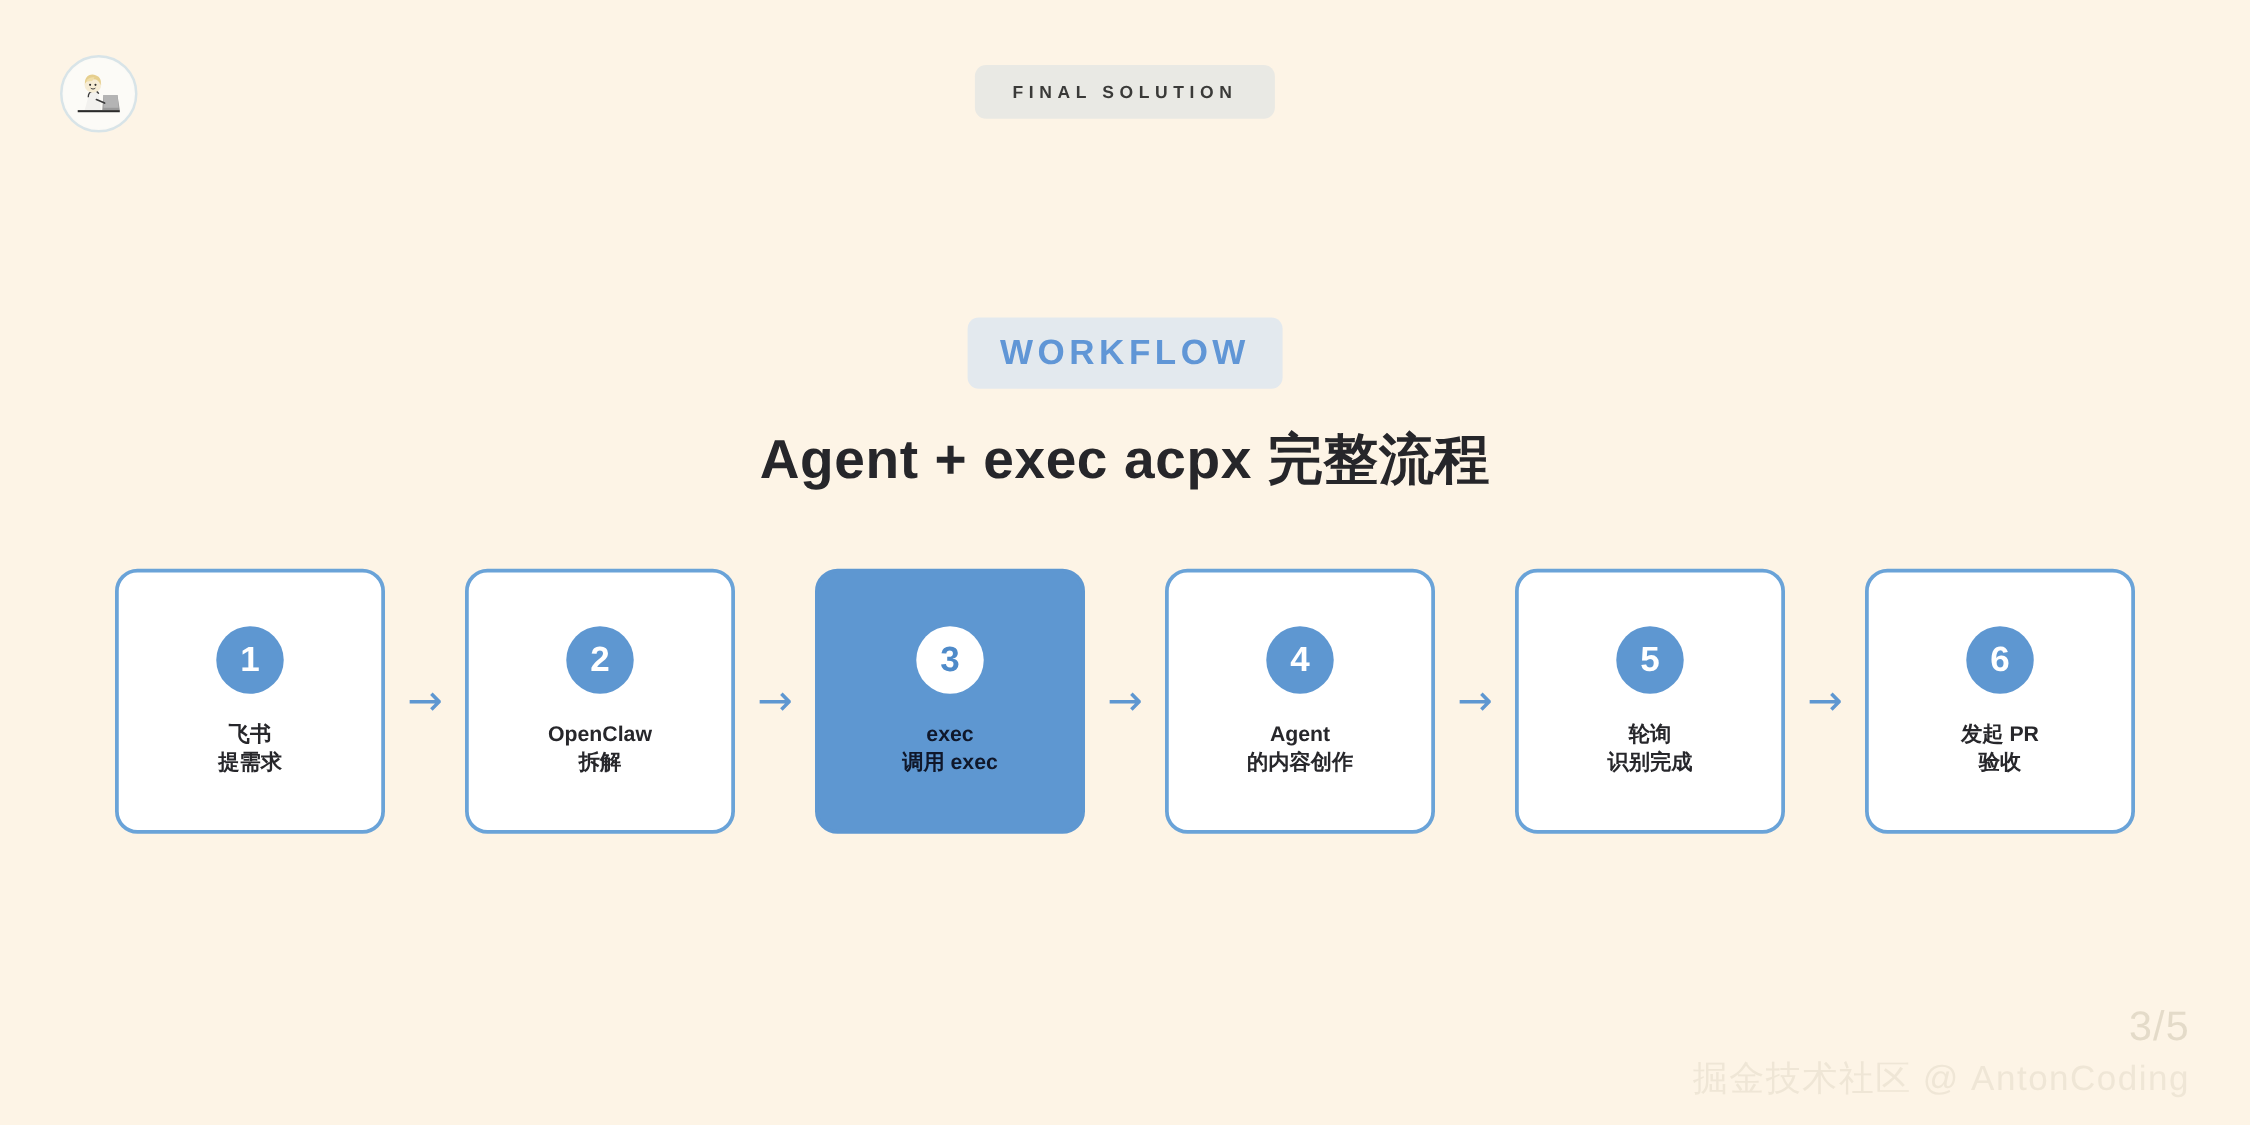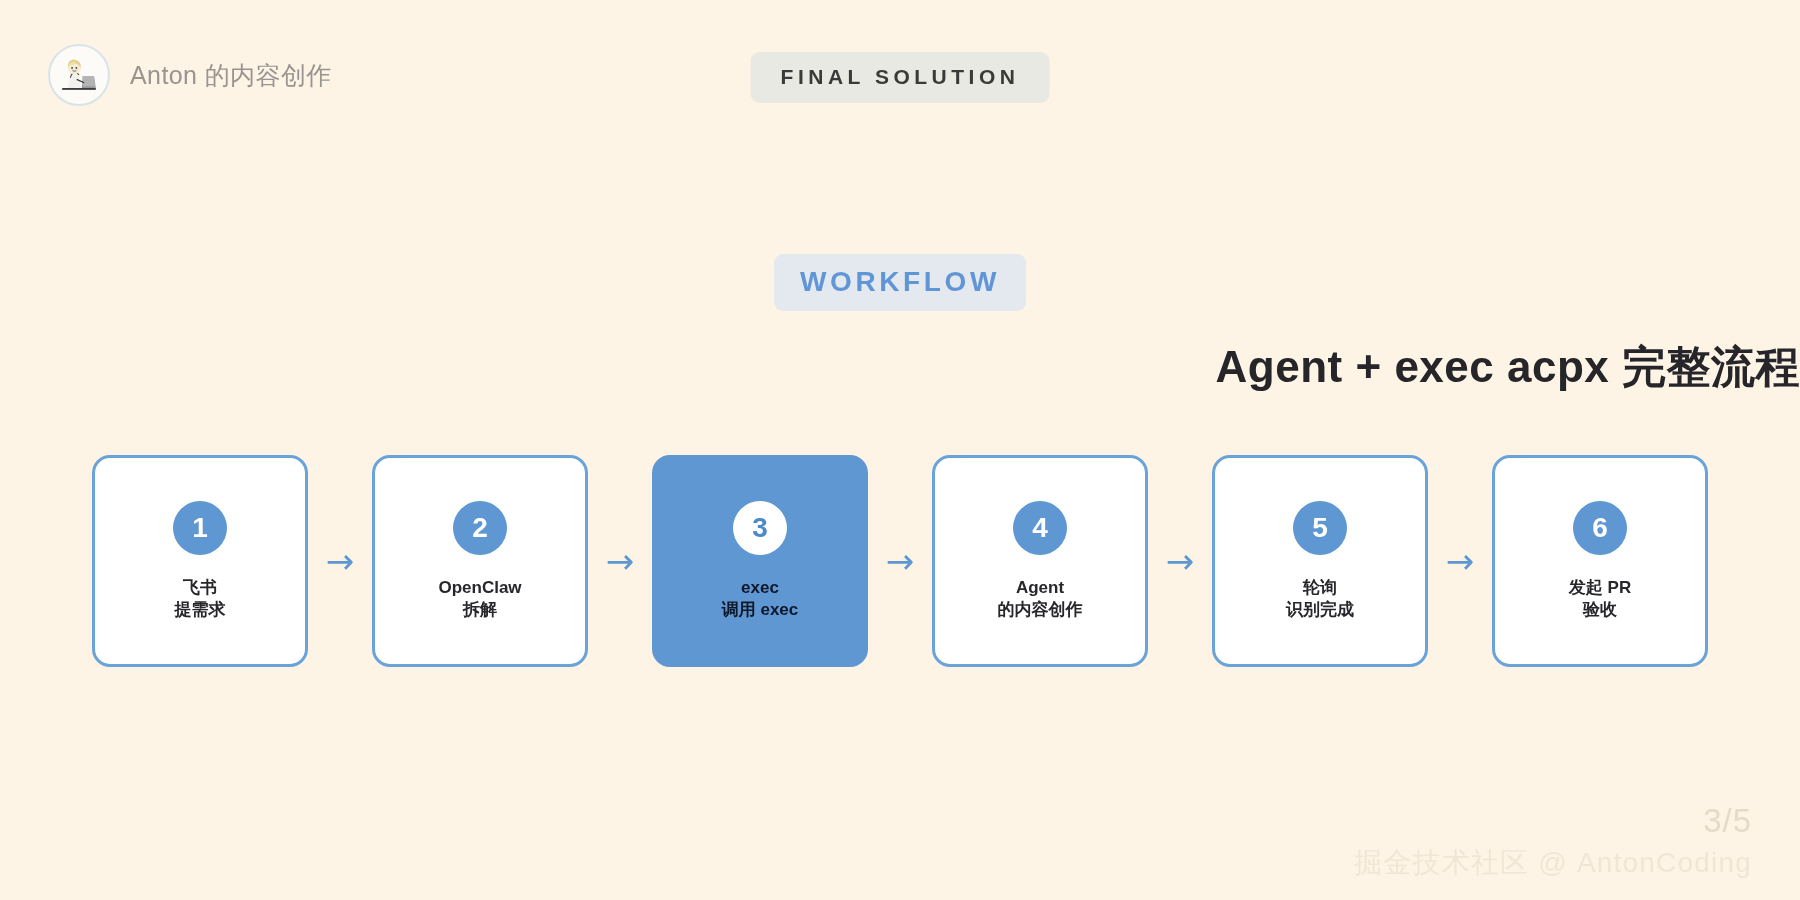--- a/index.html
+++ b/index.html
@@ -48,21 +48,21 @@
 
   
   .final-badge {
     position: absolute;
     left: 50%;
     transform: translateX(-50%);
     top: 52px;
     background: #e9e9e4;
     border-radius: 9px;
     padding: 13px 30px 14px 30px;
-    font-size: 21px;
+    font-size: 14px;
     font-weight: 600;
     letter-spacing: 4.5px;
     color: #3a3a38;
     white-space: nowrap;
   }
 
   
   .workflow-badge {
     position: absolute;
     left: 50%;
@@ -77,21 +77,21 @@
     color: #6096d6;
     white-space: nowrap;
   }
 
   
   .page-title {
     position: absolute;
     left: 0;
     right: 0;
     top: 338px;
-    text-align: right;
+    text-align: center;
     font-size: 44px;
     font-weight: 700;
     color: #26262a;
     letter-spacing: 0.5px;
     white-space: nowrap;
   }
 
   
   .flow {
     position: absolute;
@@ -205,21 +205,20 @@
       <circle cx="26" cy="23" r="7.2" fill="#f6ecd4"></circle>
 
       <path d="M19.2 22.5 C18.6 15.6 24.5 13.2 28.3 15.1 C32.4 16.2 33.6 20.4 32.4 23.6 C31.6 20.2 29.4 18.5 26.4 18.6 C23.2 18.7 20.6 19.8 19.2 22.5 Z" fill="#e6cf8e"></path>
       <path d="M20 20.5 C21.5 17.8 24.6 16.6 27.4 17 L25.4 20.2 Z" fill="#f0dea8"></path>
 
       <circle cx="23.6" cy="23.4" r="0.9" fill="#2f2f2f"></circle>
       <circle cx="28.2" cy="23.4" r="0.9" fill="#2f2f2f"></circle>
       <path d="M24.4 26.4 C25.4 27.2 26.8 27.2 27.8 26.4" stroke="#2f2f2f" stroke-width="0.8" fill="none" stroke-linecap="round"></path>
     </svg>
   </div>
-  <div class="brand-name">Anton 的内容创作</div>
 </div>
 
 <div class="final-badge">FINAL SOLUTION</div>
 
 <div class="workflow-badge">WORKFLOW</div>
 
 <h1 class="page-title">Agent + exec acpx 完整流程</h1>
 
 <div class="flow" id="flow">
     <div class="card">

